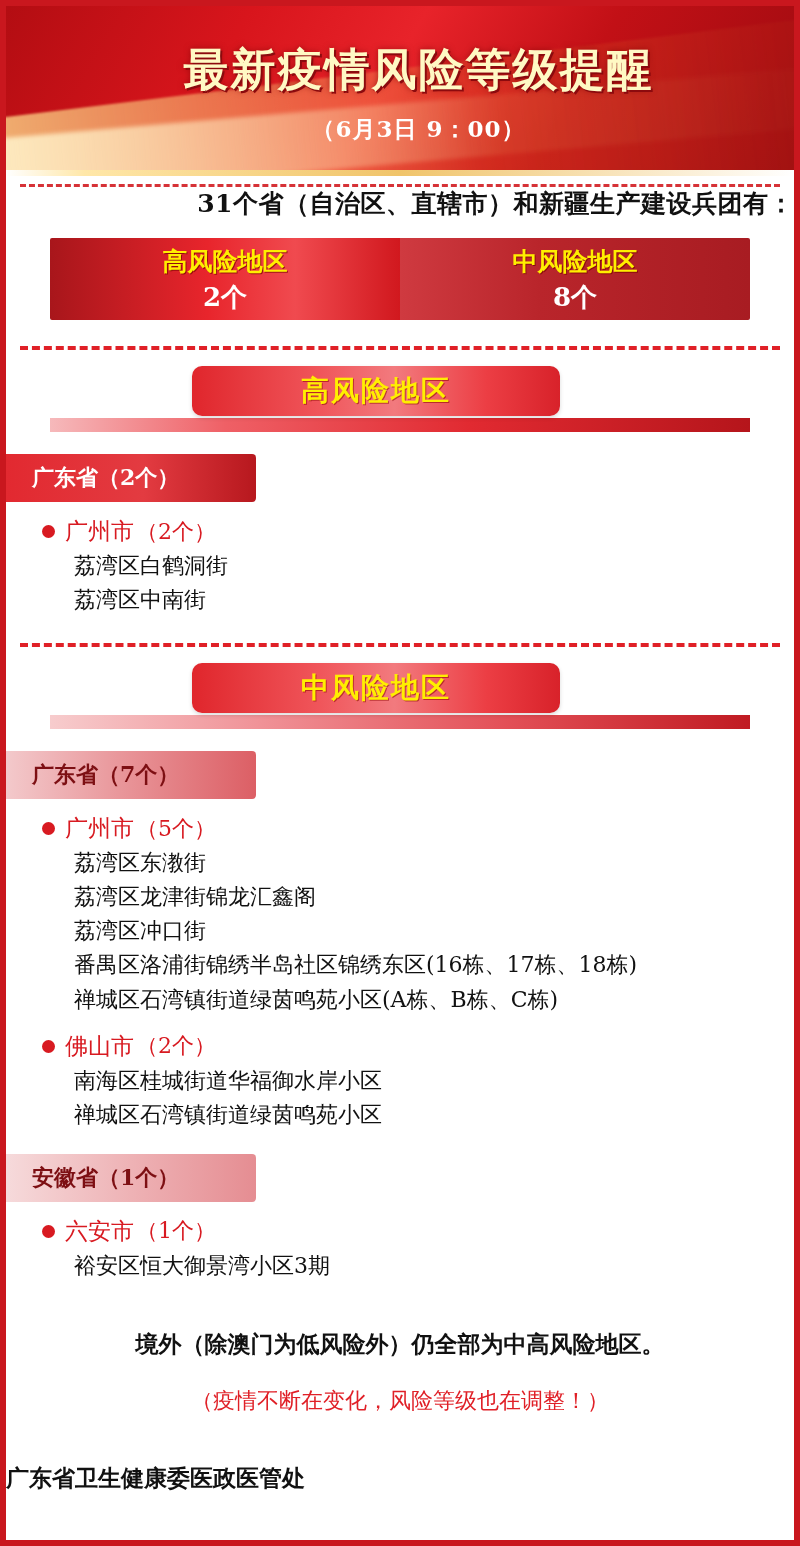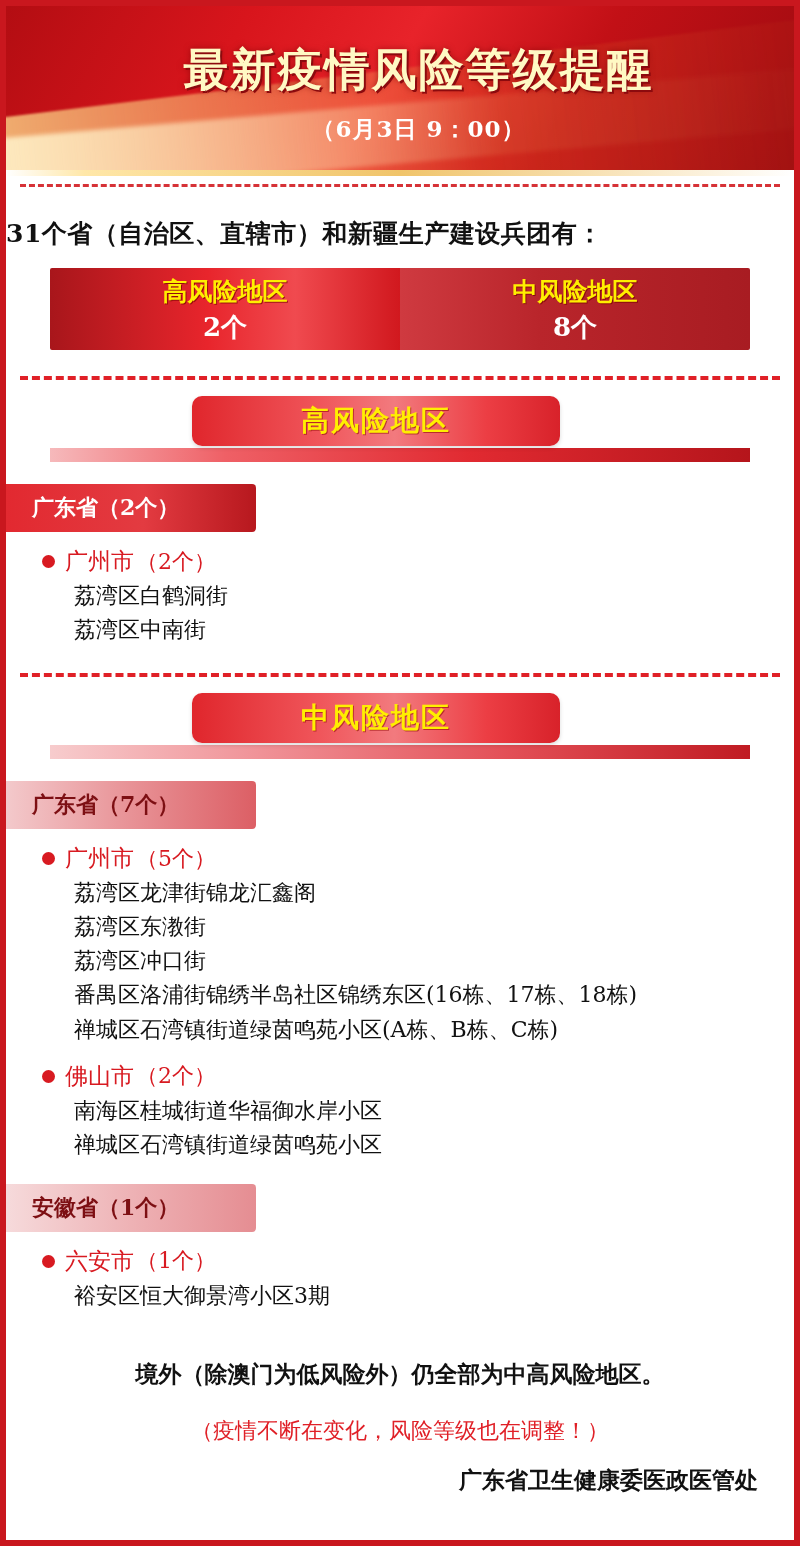--- a/index.html
+++ b/index.html
@@ -77,26 +77,25 @@
     background: linear-gradient(90deg, #ffffff 0%, #ffe7a8 10%, #f0c46a 50%, #ffffff 100%);
   }
   .dash-under-banner {
     margin: 8px 14px 0 14px;
     border-top: 3px dashed #d21c22;
     opacity: 0.9;
   }
 
   
   .summary-title {
-    text-align: left;
+    text-align: right;
     font-family: "DejaVu Serif", "Liberation Serif", serif;
     font-weight: bold;
     font-size: 25px;
     color: #111111;
-    margin-top: 30px;
     letter-spacing: 0.5px;
   }
   .summary-bar {
     display: flex;
     margin: 18px 44px 0 44px;
     height: 82px;
     border-radius: 2px;
     overflow: hidden;
   }
   .summary-cell {
@@ -241,22 +240,21 @@
     font-weight: bold;
   }
   .note-change {
     margin-top: 26px;
     text-align: center;
     font-family: "DejaVu Serif", "Liberation Serif", serif;
     font-size: 22px;
     color: #e02027;
   }
   .signature {
-    margin: 19px 36px 0 0;
-    text-align: right;
+    margin: 47px 36px 0 0;
     font-family: "DejaVu Serif", "Liberation Serif", serif;
     font-weight: bold;
     font-size: 23px;
     color: #111111;
   }
 </style>
 </head>
 <body>
 
 <div class="poster">
@@ -324,22 +322,22 @@
       <span class="province-tag soft">广东省（7个）</span>
     </div>
 
     <div class="city-block">
       <div class="city-head">
         <span class="bullet"></span>
         <span>广州市</span>
         <span class="city-count">（5个）</span>
       </div>
       <div class="area-list">
+        <div class="area-item">荔湾区东漖街</div>
         <div class="area-item">荔湾区龙津街锦龙汇鑫阁</div>
-        <div class="area-item">荔湾区东漖街</div>
         <div class="area-item">荔湾区冲口街</div>
         <div class="area-item">番禺区洛浦街锦绣半岛社区锦绣东区(16栋、17栋、18栋)</div>
         <div class="area-item">禅城区石湾镇街道绿茵鸣苑小区(A栋、B栋、C栋)</div>
       </div>
     </div>
 
     <div class="city-block">
       <div class="city-head">
         <span class="bullet"></span>
         <span>佛山市</span>

